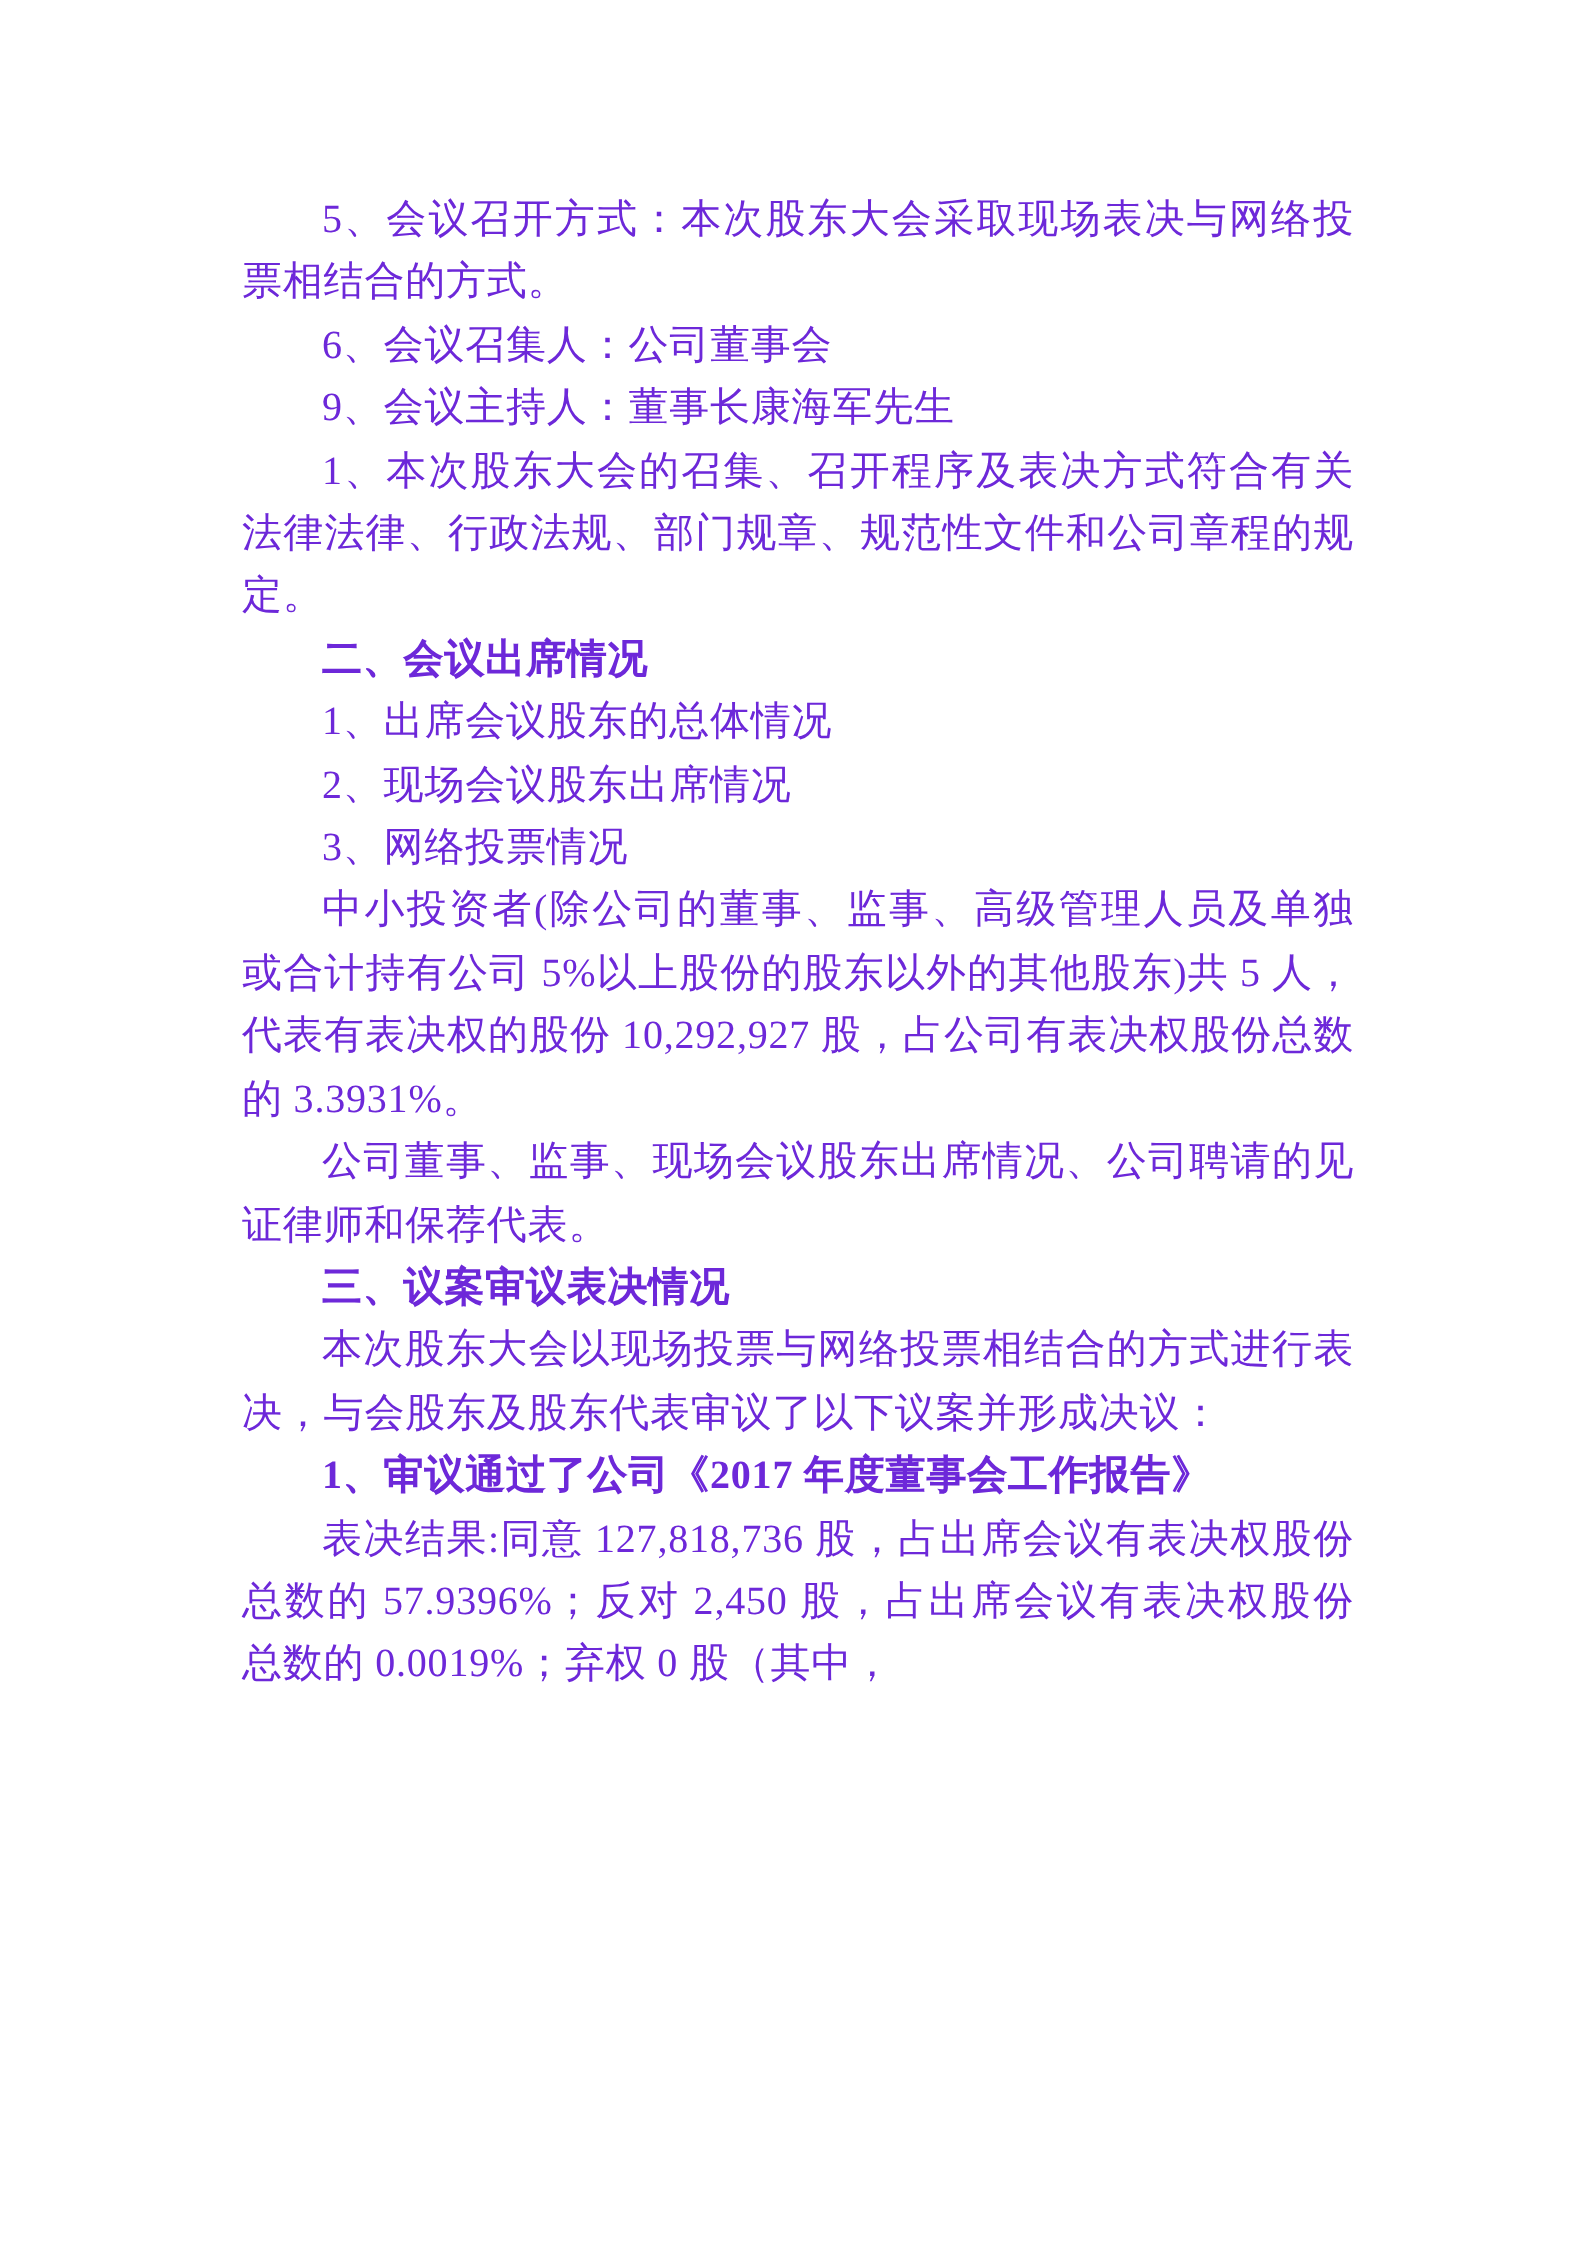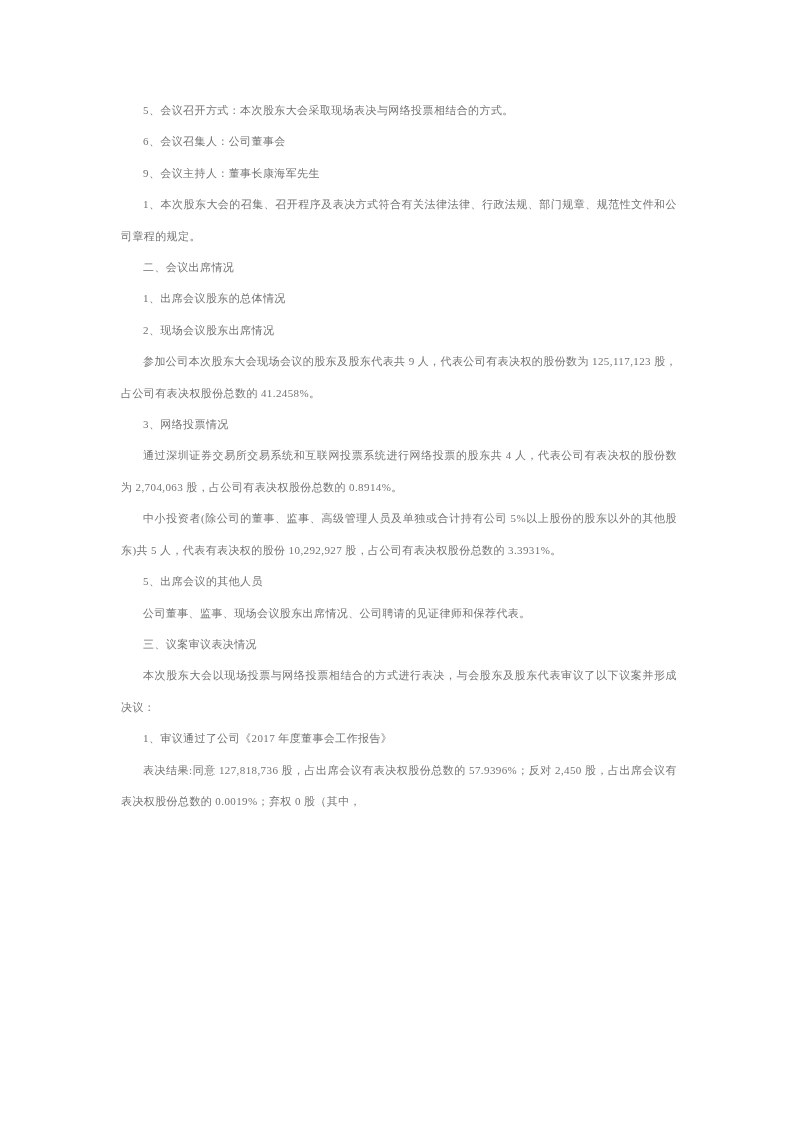--- a/index.html
+++ b/index.html
@@ -14,53 +14,50 @@
     background: #ffffff;
     overflow: hidden;
     margin: 0 auto;
   }
   .content {
     position: absolute;
     left: 121px;
     top: 95px;
     width: 556px;
     font-family: "Liberation Serif", "DejaVu Serif", serif;
-    font-size: 11px;
+    font-size: 20px;
     line-height: 31.4px;
     letter-spacing: 0.4px;
-    color: #737373;
+    color: #6d28d9;
     text-align: justify;
     text-justify: inter-character;
   }
   .content p {
     margin: 0;
     padding: 0;
     text-indent: 2em;
     word-break: break-word;
   }
   .content p.heading {
-    font-weight: 400;
+    font-weight: 700;
   }
 </style>
 </head>
 <body>
 
 <div class="page">
   <div class="content">
     <p class="body">5、会议召开方式：本次股东大会采取现场表决与网络投票相结合的方式。</p>
     <p class="body">6、会议召集人：公司董事会</p>
     <p class="body">9、会议主持人：董事长康海军先生</p>
     <p class="body">1、本次股东大会的召集、召开程序及表决方式符合有关法律法律、行政法规、部门规章、规范性文件和公司章程的规定。</p>
     <p class="heading">二、会议出席情况</p>
     <p class="body">1、出席会议股东的总体情况</p>
     <p class="body">2、现场会议股东出席情况</p>
-    <p class="body">参加公司本次股东大会现场会议的股东及股东代表共 9 人，代表公司有表决权的股份数为 125,117,123 股，占公司有表决权股份总数的 41.2458%。</p>
     <p class="body">3、网络投票情况</p>
-    <p class="body">通过深圳证券交易所交易系统和互联网投票系统进行网络投票的股东共 4 人，代表公司有表决权的股份数为 2,704,063 股，占公司有表决权股份总数的 0.8914%。</p>
     <p class="body">中小投资者(除公司的董事、监事、高级管理人员及单独或合计持有公司 5%以上股份的股东以外的其他股东)共 5 人，代表有表决权的股份 10,292,927 股，占公司有表决权股份总数的 3.3931%。</p>
-    <p class="body">5、出席会议的其他人员</p>
     <p class="body">公司董事、监事、现场会议股东出席情况、公司聘请的见证律师和保荐代表。</p>
     <p class="heading">三、议案审议表决情况</p>
     <p class="body">本次股东大会以现场投票与网络投票相结合的方式进行表决，与会股东及股东代表审议了以下议案并形成决议：</p>
     <p class="heading">1、审议通过了公司《2017 年度董事会工作报告》</p>
     <p class="body">表决结果:同意 127,818,736 股，占出席会议有表决权股份总数的 57.9396%；反对 2,450 股，占出席会议有表决权股份总数的 0.0019%；弃权 0 股（其中，</p>
   </div>
 </div>
 
 </body></html>

